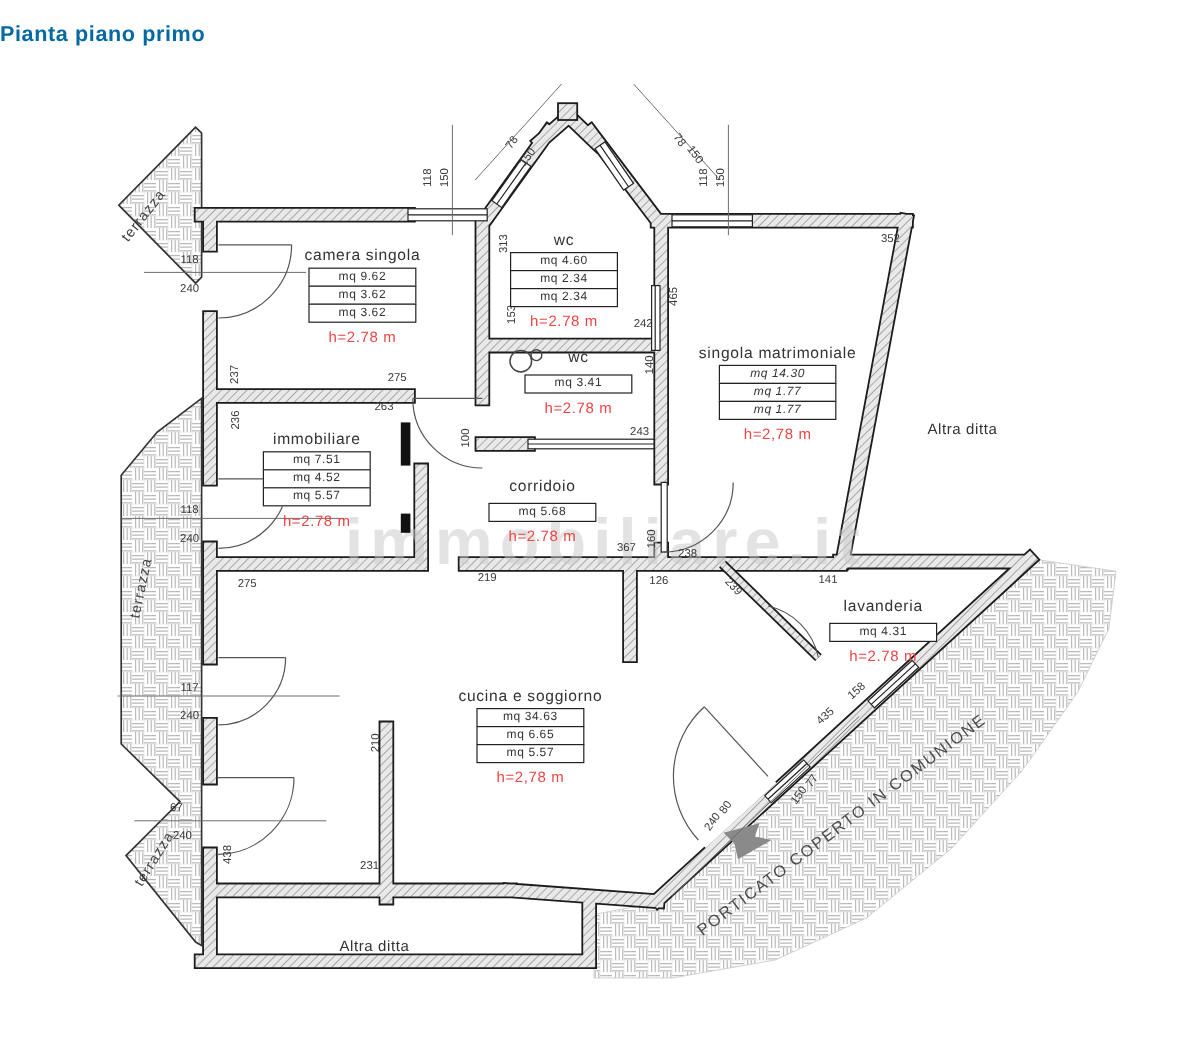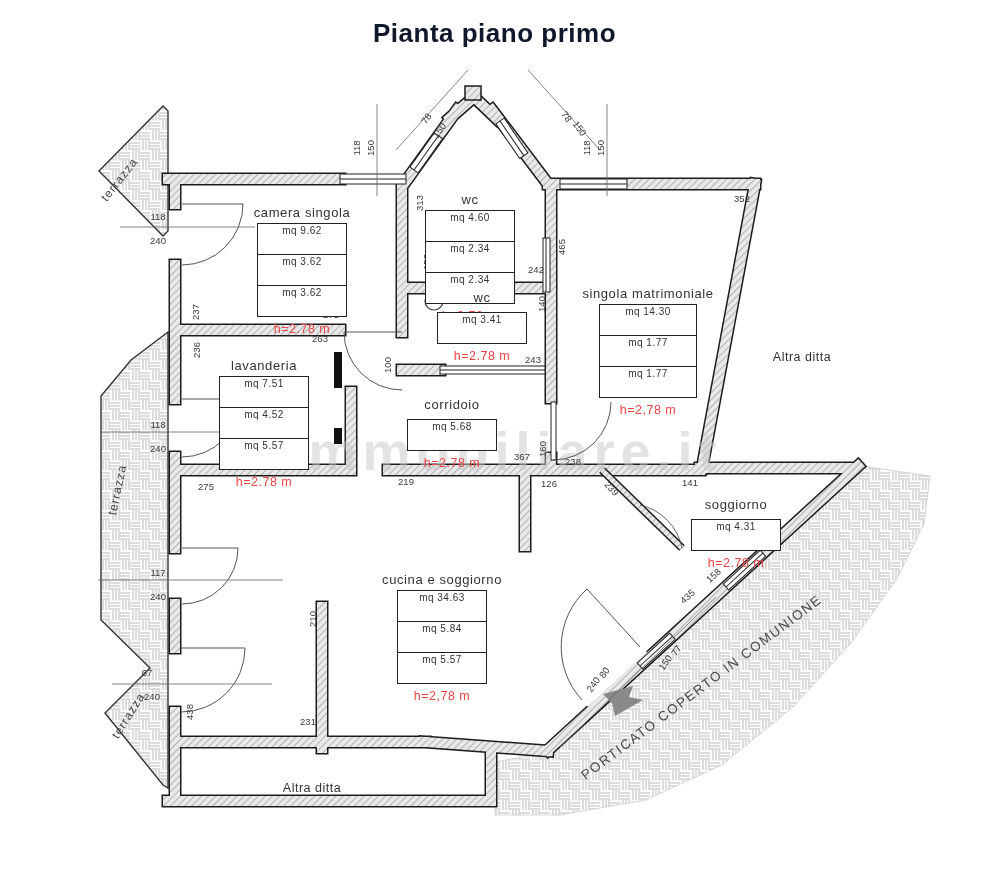--- a/index.html
+++ b/index.html
@@ -1,32 +1,32 @@
 <!DOCTYPE html>
 <html><head>
 <meta charset="utf-8">
 <style>
   html,body{margin:0;padding:0;background:#fff;}
   .stage{position:relative;width:989px;height:884px;background:#fff;overflow:hidden;
          font-family:"Liberation Sans",sans-serif;}
-  .title{position:absolute;top:18px;left:0;width:100%;text-align:center;
-         font-size:26px;font-weight:bold;color:#0f172a;letter-spacing:.5px;}
+  .title{position:absolute;top:18px;left:0;width:100%;
+         font-size:18px;font-weight:bold;color:#0369a1;letter-spacing:.5px;}
   svg{position:absolute;left:0;top:0;}
   .dim{font-size:9.5px;fill:#3a3a3a;text-anchor:middle;dominant-baseline:middle;}
   .terr{font-size:12px;fill:#444;letter-spacing:1px;text-anchor:middle;dominant-baseline:middle;}
   .zone{font-size:12.5px;fill:#333;letter-spacing:.5px;text-anchor:middle;dominant-baseline:middle;}
   .port{font-size:13.5px;fill:#4a4a4a;letter-spacing:1.5px;text-anchor:middle;dominant-baseline:middle;}
   .wm{font-size:54px;fill:#c9c9c9;opacity:.5;letter-spacing:6px;text-anchor:middle;font-weight:bold;}
   .room{position:absolute;text-align:center;color:#2b2b2b;}
   .room-name{font-size:13px;letter-spacing:.6px;margin-bottom:4px;color:#333;}
   .mq-table{display:inline-block;}
   .mq-row{border:1px solid #222;background:#fff;width:88px;font-size:10px;
-          padding:1px 0 18px 0;margin-top:-1px;color:#333;letter-spacing:.5px;}
+          padding:1px 0 2px 0;margin-top:-1px;color:#333;letter-spacing:.5px;}
   .room-h{font-size:12.5px;margin-top:5px;color:#ef4444;letter-spacing:.5px;}
-  .wide .mq-row{width:96px;}
+  .wide .mq-row{width:96px;font-style:italic;}
 </style>
 </head>
 <body>
 
 <div class="stage">
   <div class="title">Pianta piano primo</div>
 
   <svg width="989" height="884" viewBox="0 0 989 884">
     <defs>
       <pattern id="wh" width="5" height="5" patternUnits="userSpaceOnUse" patternTransform="rotate(45)">
@@ -228,47 +228,47 @@
     <div class="room-name">singola matrimoniale</div>
     <div class="mq-table">
       <div class="mq-row">mq  14.30</div>
       <div class="mq-row">mq   1.77</div>
       <div class="mq-row">mq   1.77</div>
     </div>
     <div class="room-h">h=2,78 m</div>
   </div>
 
   <div class="room" style="left:209px;top:358px;width:110px">
-    <div class="room-name">lavanderia</div>
+    <div class="room-name">immobiliare</div>
     <div class="mq-table">
       <div class="mq-row">mq  7.51</div>
       <div class="mq-row">mq 4.52</div>
       <div class="mq-row">mq  5.57</div>
     </div>
     <div class="room-h">h=2.78 m</div>
   </div>
 
   <div class="room" style="left:397px;top:397px;width:110px">
     <div class="room-name">corridoio</div>
     <div class="mq-table">
       <div class="mq-row">mq  5.68</div>
     </div>
     <div class="room-h">h=2.78 m</div>
   </div>
 
   <div class="room" style="left:382px;top:572px;width:120px">
     <div class="room-name">cucina e soggiorno</div>
     <div class="mq-table">
       <div class="mq-row">mq  34.63</div>
-      <div class="mq-row">mq 5.84</div>
+      <div class="mq-row">mq 6.65</div>
       <div class="mq-row">mq  5.57</div>
     </div>
     <div class="room-h">h=2,78 m</div>
   </div>
 
   <div class="room" style="left:681px;top:497px;width:110px">
-    <div class="room-name">soggiorno</div>
+    <div class="room-name">lavanderia</div>
     <div class="mq-table">
       <div class="mq-row">mq  4.31</div>
     </div>
     <div class="room-h">h=2.78 m</div>
   </div>
 </div>
 
 </body></html>

